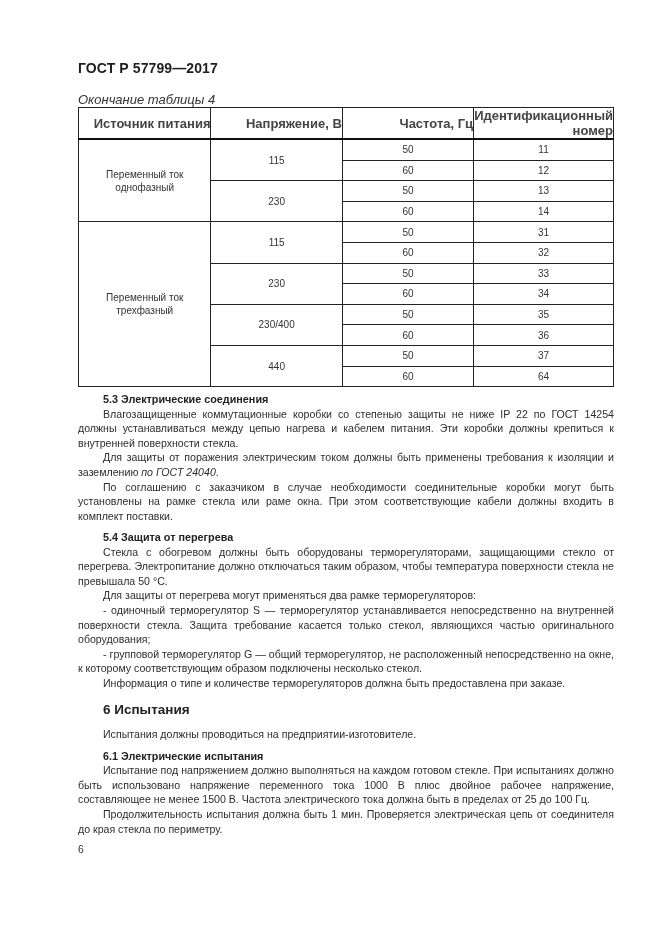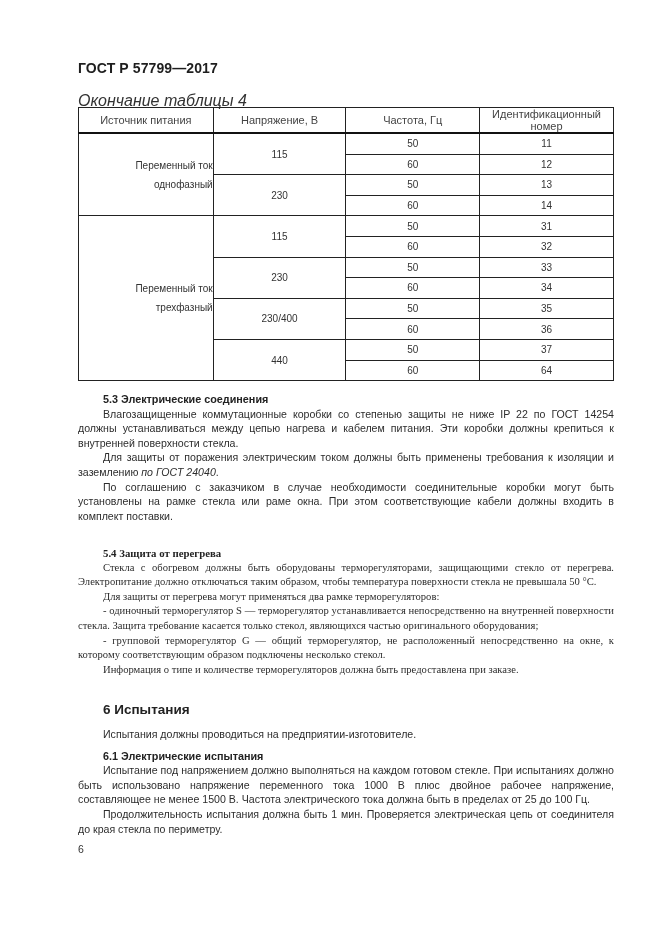--- a/index.html
+++ b/index.html
@@ -1,24 +1,24 @@
 <!DOCTYPE html>
 <html><head>
 <meta charset="utf-8">
 <style>
   html, body { margin:0; padding:0; background:#ffffff; }
   body { width:661px; height:935px; position:relative; overflow:hidden;
          font-family:"Liberation Sans", sans-serif; color:#2a2a2a; }
   .doc-header { position:absolute; left:78px; top:60px; font-weight:bold; font-size:14px; color:#1e1e1e; letter-spacing:0.1px; }
-  .table-caption { position:absolute; left:78px; top:92px; font-style:italic; font-size:16px; color:#333; }
+  .table-caption { position:absolute; left:78px; top:92px; font-style:italic; font-size:13px; color:#333; }
   table.spec { position:absolute; left:78px; top:107px; width:536px; border-collapse:collapse; font-size:10px; color:#333; }
   table.spec th, table.spec td { border:1px solid #222; text-align:center; vertical-align:middle; padding:0; }
-  table.spec thead th { font-weight:normal; font-size:11px; height:21px; border-bottom:2px solid #111; color:#444; }
+  table.spec thead th { font-weight:bold; font-size:13px; height:21px; border-bottom:2px solid #111; color:#444;text-align:right; }
   table.spec td { height:19.6px; }
-  table.spec td.src { vertical-align:middle; line-height:19px;text-align:right; }
+  table.spec td.src { vertical-align:middle; line-height:13px; }
   .body-text { position:absolute; left:78px; width:536px; font-size:10.6px; line-height:14.6px; color:#2d2d2d; text-align:justify; }
   .body-text p { margin:0; text-indent:25px; }
   .h3 { font-weight:bold; font-size:10.8px; margin:0 0 6px 0; padding-left:25px; color:#222; text-indent:0 !important; }
   .h2 { position:absolute; left:103px; top:702px; font-weight:bold; font-size:13.5px; color:#222; }
   .page-number { position:absolute; left:78px; top:843px; font-size:10.5px; color:#333; }
   em { font-style:italic; }
 </style>
 </head>
 <body>
 
@@ -102,21 +102,21 @@
   </tbody>
 </table>
 
 <div class="body-text" style="top:392px;">
   <p class="h3">5.3 Электрические соединения</p>
   <p>Влагозащищенные коммутационные коробки со степенью защиты не ниже IP 22 по ГОСТ 14254 должны устанавливаться между цепью нагрева и кабелем питания. Эти коробки должны крепиться к внутренней поверхности стекла.</p>
   <p><span>Для защиты от поражения электрическим током должны быть применены требования к изоляции и заземлению </span><em>по ГОСТ 24040</em><span>.</span></p>
   <p>По соглашению с заказчиком в случае необходимости соединительные коробки могут быть установлены на рамке стекла или раме окна. При этом соответствующие кабели должны входить в комплект поставки.</p>
 </div>
 
-<div class="body-text" style="top:546px;font-family:Liberation Serif, serif;">
+<div class="body-text" style="top:530px;">
   <p class="h3">5.4 Защита от перегрева</p>
   <p>Стекла с обогревом должны быть оборудованы терморегуляторами, защищающими стекло от перегрева. Электропитание должно отключаться таким образом, чтобы температура поверхности стекла не превышала 50 °С.</p>
   <p>Для защиты от перегрева могут применяться два рамке терморегуляторов:</p>
   <p>- одиночный терморегулятор S — терморегулятор устанавливается непосредственно на внутренней поверхности стекла. Защита требование касается только стекол, являющихся частью оригинального оборудования;</p>
   <p>- групповой терморегулятор G — общий терморегулятор, не расположенный непосредственно на окне, к которому соответствующим образом подключены несколько стекол.</p>
   <p>Информация о типе и количестве терморегуляторов должна быть предоставлена при заказе.</p>
 </div>
 
 <div class="h2">6 Испытания</div>
 <div class="body-text" style="top:727px;">

